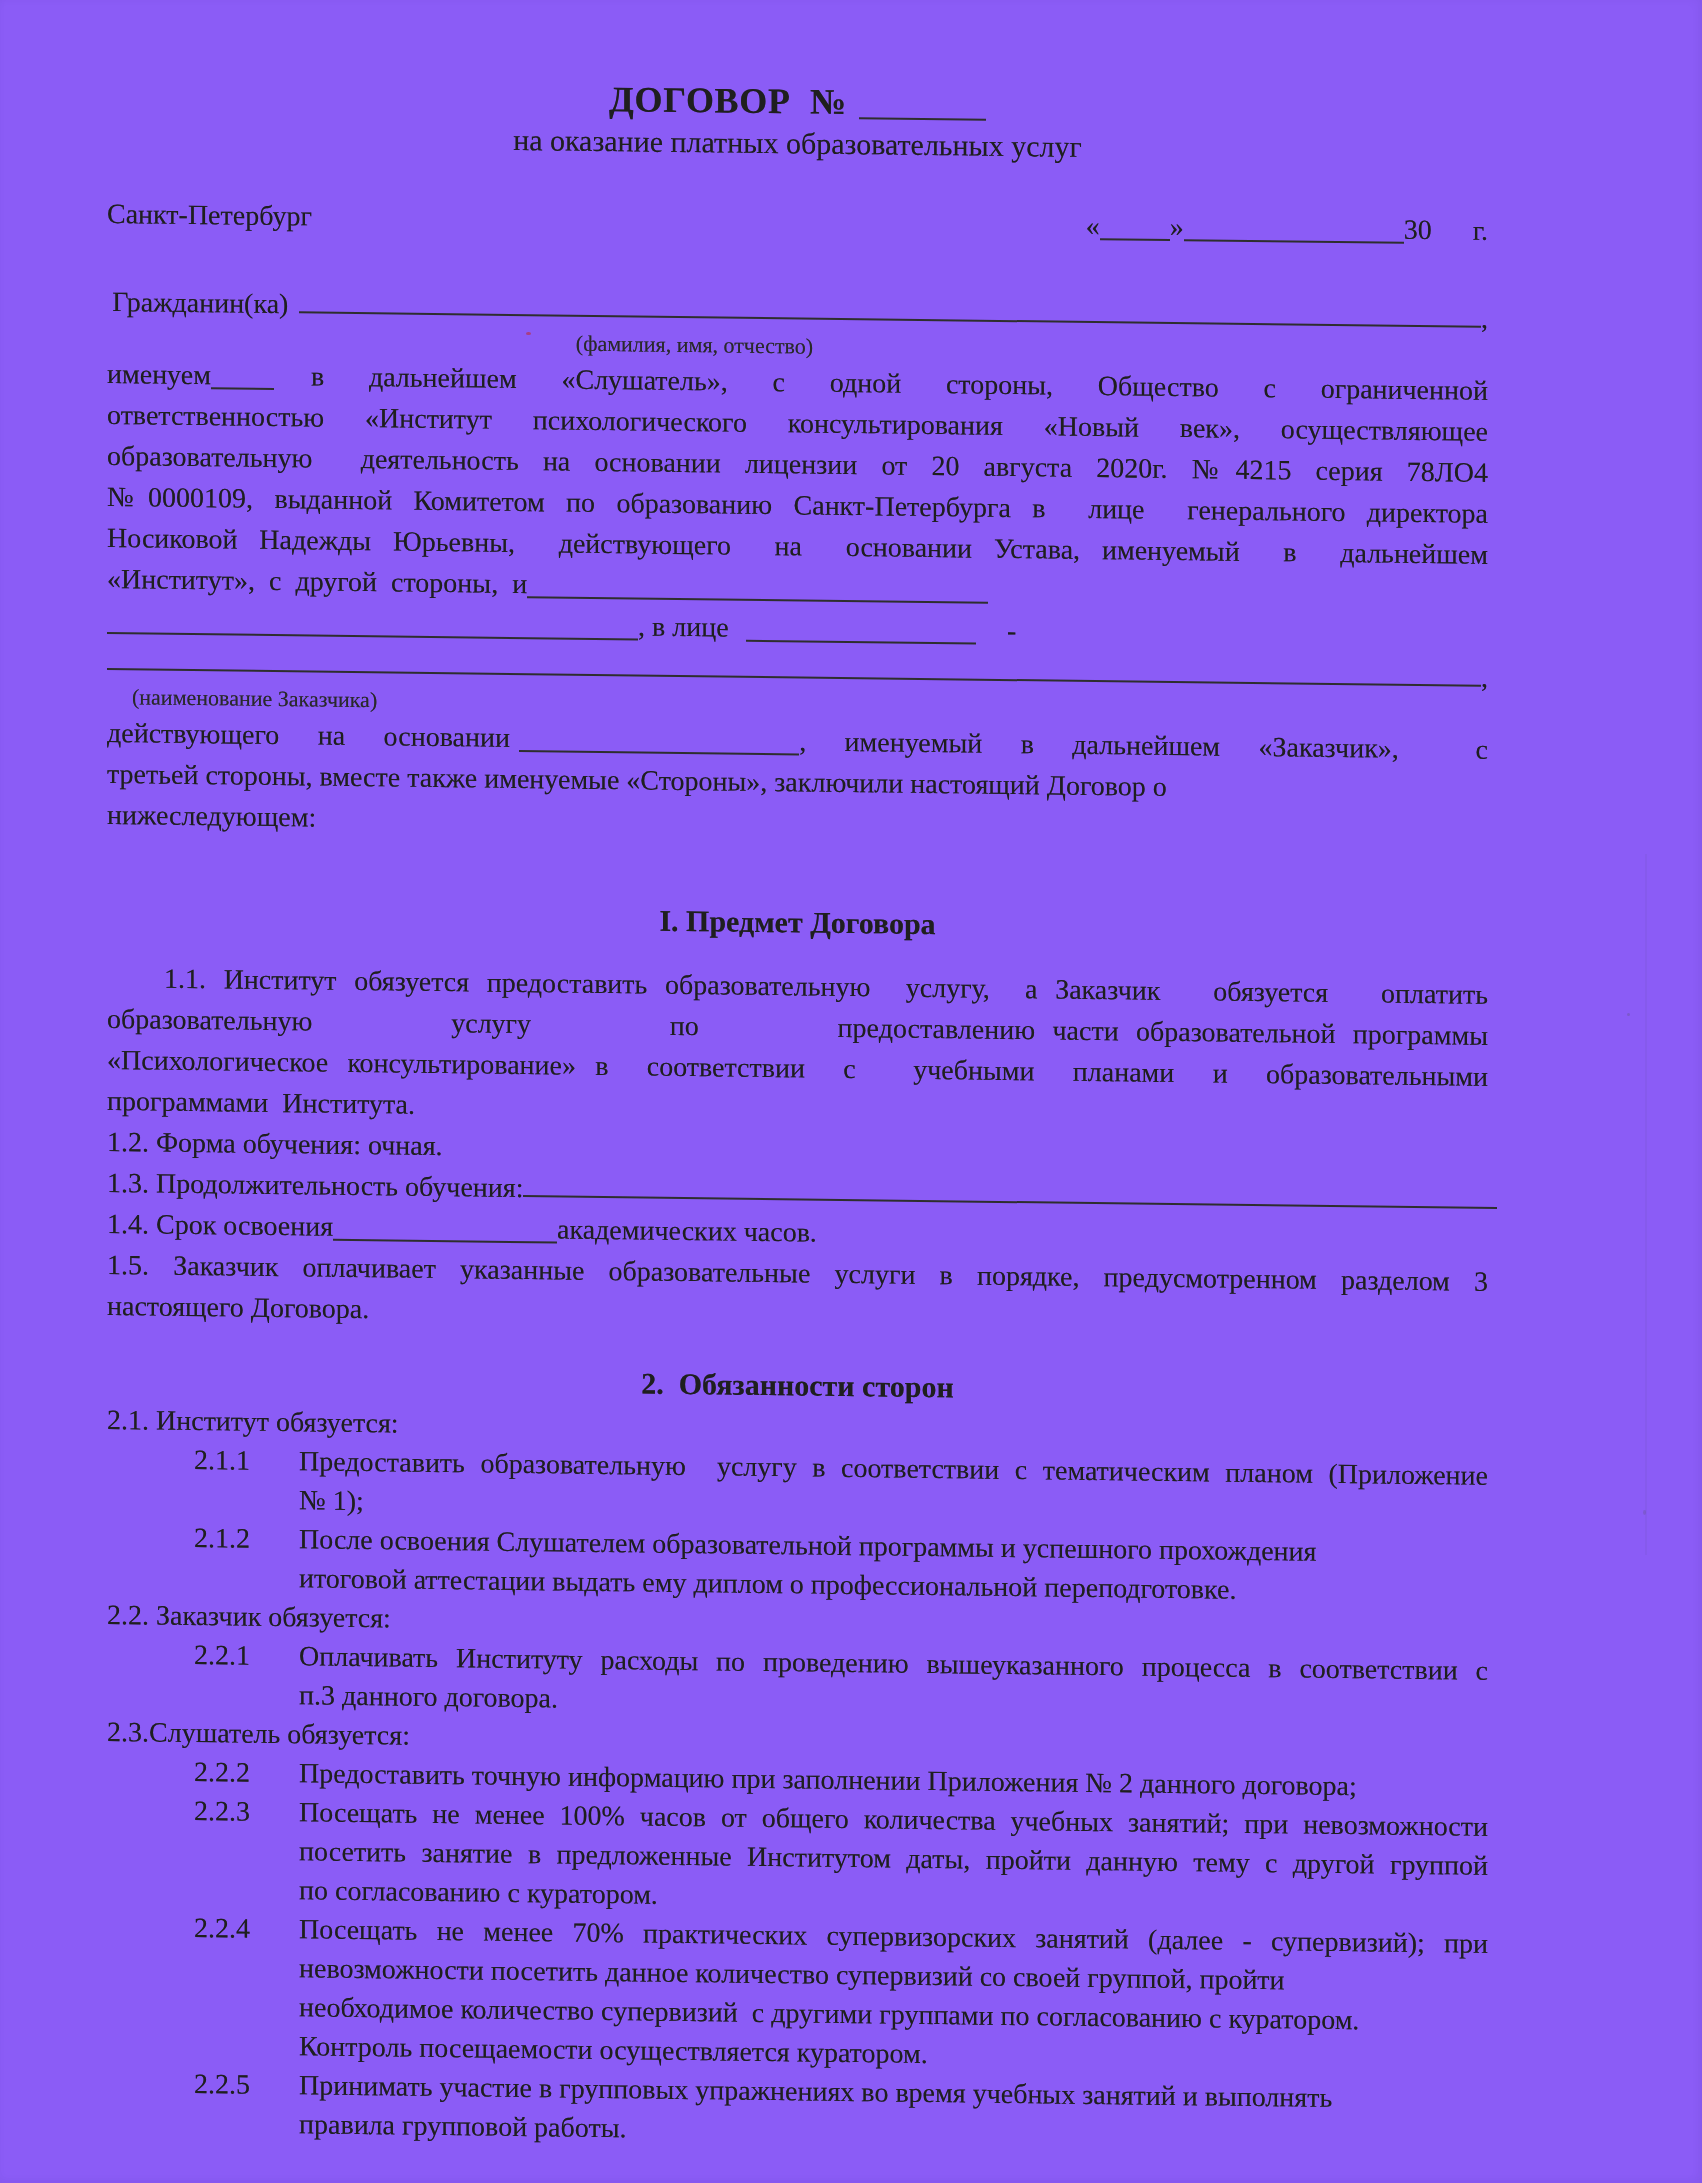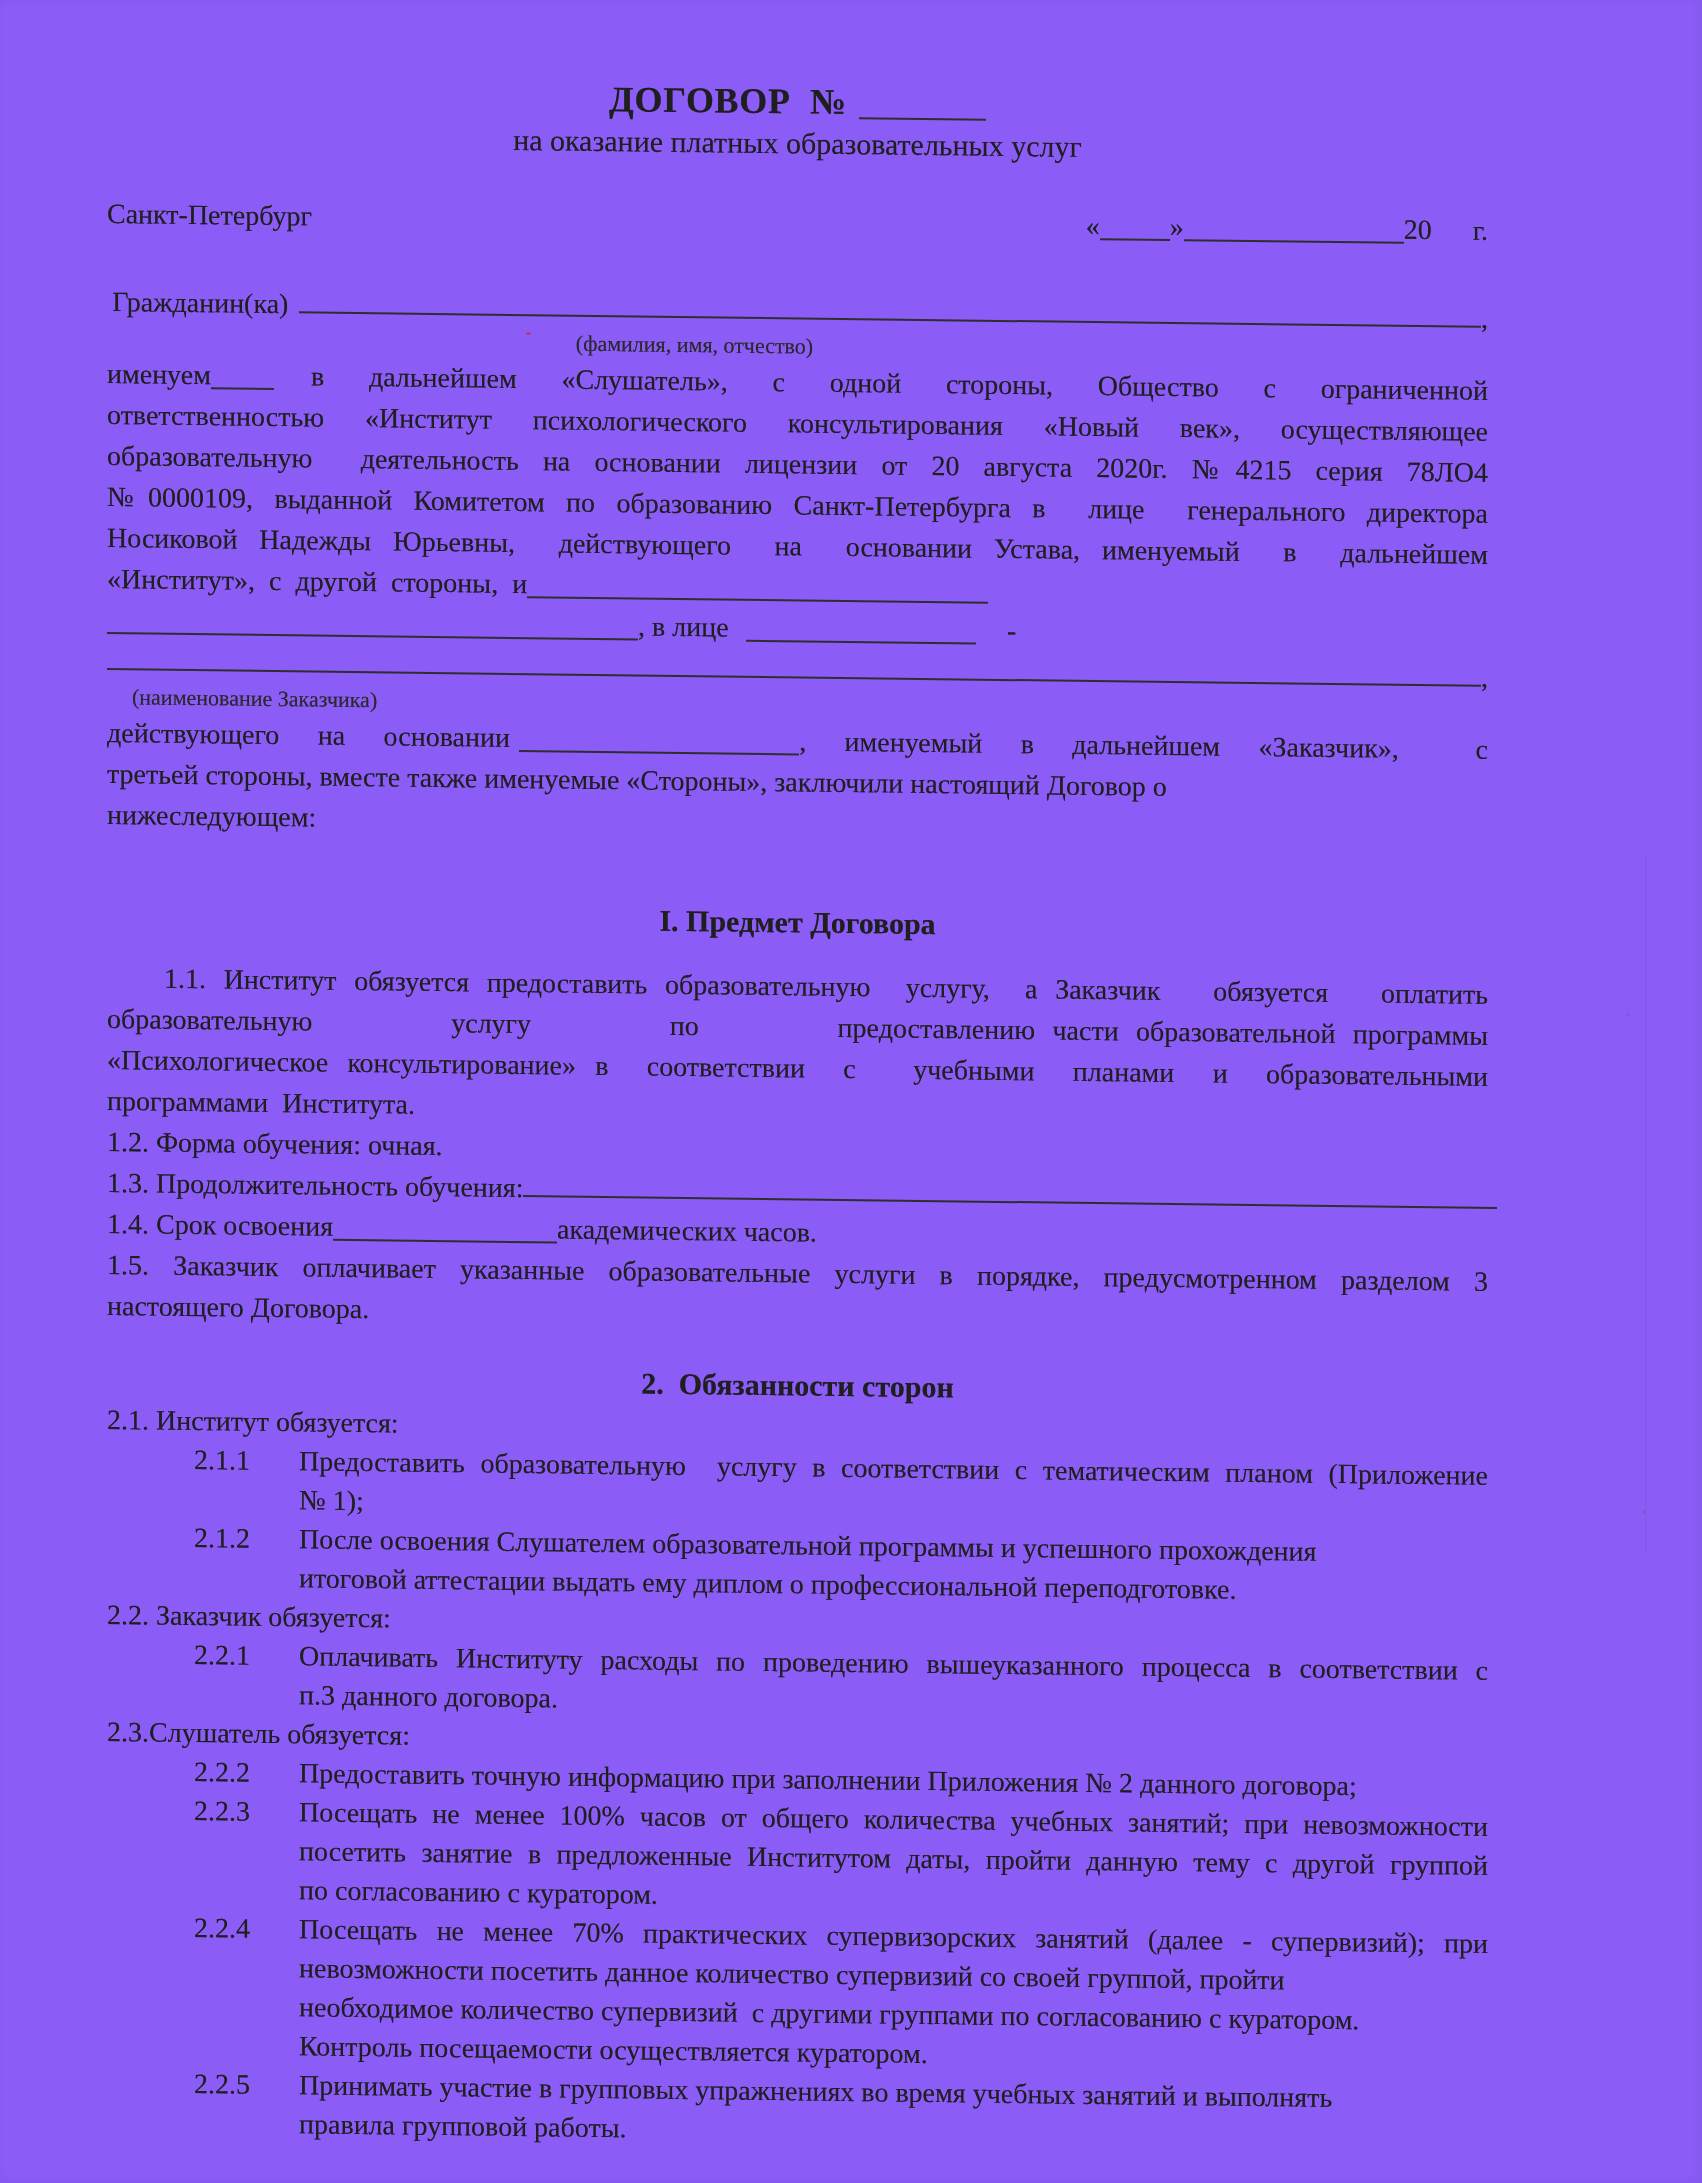--- a/index.html
+++ b/index.html
@@ -94,21 +94,21 @@
   <div class="speck" style="left:1627px;top:1013px;width:3.3px;height:3.3px;background:rgba(80,80,80,0.25);"></div>
   <div class="speck" style="left:1643px;top:1510px;width:3.3px;height:5.3px;background:rgba(80,80,80,0.22);"></div>
 
   <div class="sheet">
 
     <div class="title"><span>ДОГОВОР&nbsp; №</span><span class="blank" style="width:127px;margin-left:12px;"></span></div>
     <div class="subtitle">на оказание платных образовательных услуг</div>
 
     <div class="city-date">
       <span>Санкт-Петербург</span>
-      <span class="line"><span>«</span><span class="blank" style="width:70px;"></span><span>»</span><span class="blank" style="width:220px;"></span><span>20</span><span style="margin-left:41px;">г.</span></span>
+      <span class="line"><span>«</span><span class="blank" style="width:70px;"></span><span>»</span><span class="blank" style="width:220px;"></span><span>30</span><span style="margin-left:41px;">г.</span></span>
     </div>
 
     <div class="flexline citizen">
       <span style="padding-left:5.3px;">Гражданин(ка)</span>
       <span class="blank grow" style="margin-left:10.7px;"></span>
       <span>,</span>
     </div>
     <div class="caption fio-caption">(фамилия, имя, отчество)</div>
 
     <div class="line jl"><span>именуем</span><span class="blank" style="width:63px;"></span><span style="margin-left:37px;">в дальнейшем «Слушатель», с одной стороны, Общество с ограниченной</span></div>

